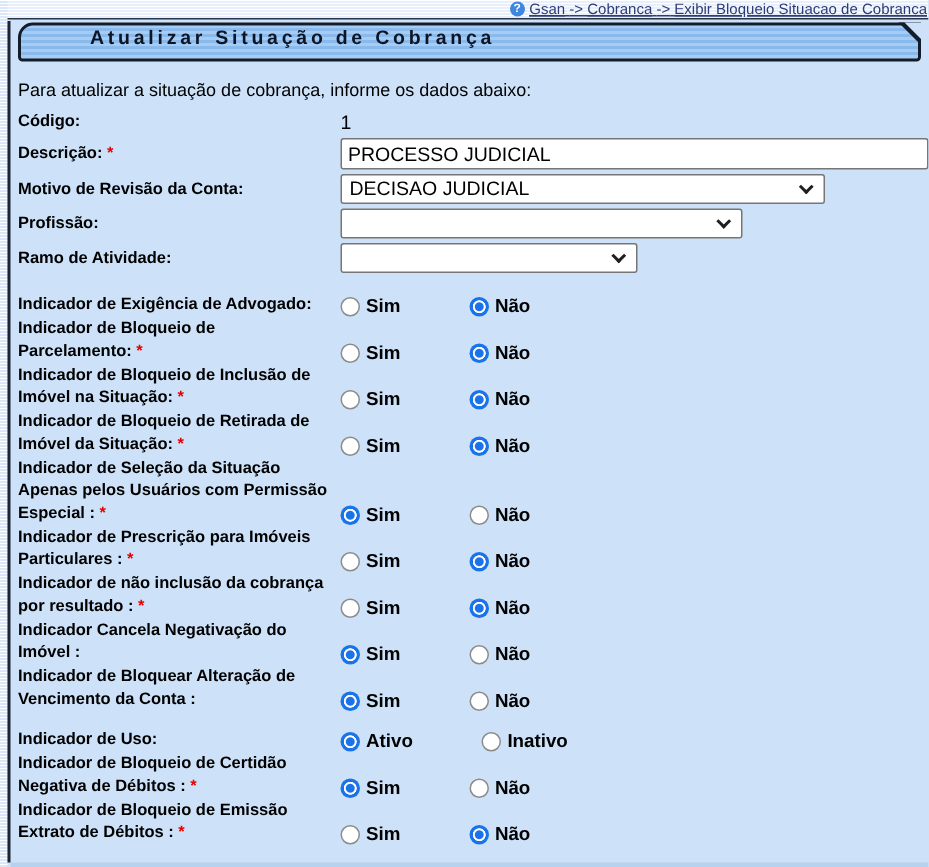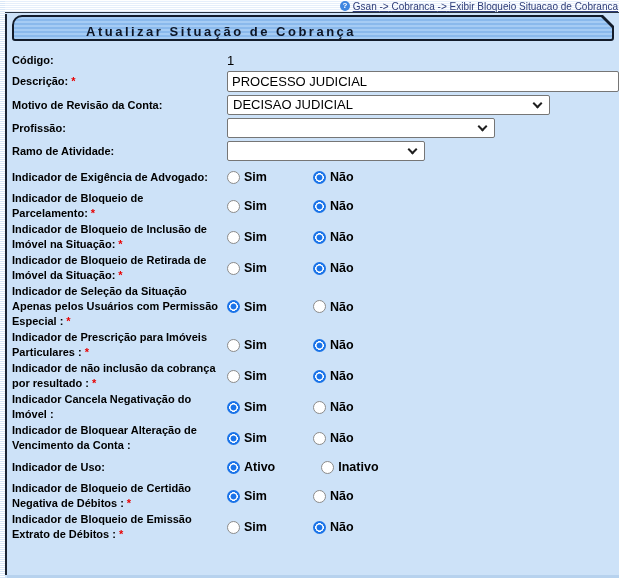--- a/index.html
+++ b/index.html
@@ -22,21 +22,21 @@
     gap:3px; padding-right:1px; font-size:10px; white-space:nowrap; }
   .help-icon { width:10px; height:10px; border-radius:50%; background:#3f86e0; color:#fff;
     font-size:8px; font-weight:bold; line-height:10px; text-align:center; flex-shrink:0; }
   .crumbs { color:#2d3b77; text-decoration:underline; }
   .crumbs a { color:#2d3b77; text-decoration:underline; cursor:pointer;text-align:right; }
 
   
   .header-box { position:relative; margin:2px 5px 0 12px; height:26px;
     background:repeating-linear-gradient(#a6ccf4 0 2px, #8ab9ec 2px 4px);
     border:2px solid #131c2b; border-radius:10px 0 3px 3px;
-    display:flex; align-items:flex-end; padding-left:72px; }
+    display:flex; align-items:flex-start; padding-left:46px; }
   .header-box::before { content:""; position:absolute; top:-2px; right:-2px;
     border-top:15px solid #131c2b; border-left:15px solid transparent; }
   .header-box::after  { content:""; position:absolute; top:-2px; right:-2px;
     border-top:11px solid #cde2f8; border-left:11px solid transparent; }
   .page-title { font-size:13px; font-weight:bold; letter-spacing:2.5px; color:#0c1526; }
 
   
   .form { padding:12px 0 0 12px; }
   .intro { font-size:12px; margin:0 0 7px 0; }
   .row { display:flex; align-items:center; margin-bottom:3px; }
@@ -44,21 +44,21 @@
   .req { color:#e80000; margin-left:3px; font-weight:bold; }
   .static-value { font-size:13px; }
   .text-input { width:456px; height:21px; border:1px solid #767676; border-radius:2px;
     font-family:"Liberation Sans", sans-serif; font-size:13px; padding:1px 4px; background:#fff; }
   .select { height:20px; background:#fff; border:1px solid #767676; border-radius:2px;
     position:relative; font-size:13px; line-height:18px; padding-left:5px; }
   .chevron-down-icon { position:absolute; right:8px; top:4px; width:7px; height:7px;
     border-right:2px solid #1f1f1f; border-bottom:2px solid #1f1f1f; transform:rotate(45deg); }
 
   
-  .radio-row { margin-bottom:1px; min-height:26px; }
+  .radio-row { margin-bottom:1px; min-height:26px;align-items:flex-end; }
   .opts { display:flex; align-items:center;gap:32px; }
   .opt { display:inline-flex; align-items:center; margin-right:14px; cursor:pointer; }
   .radio { width:13px; height:13px; border-radius:50%; background:#fff;
     border:1px solid #8b8b8b; margin-right:4px; flex-shrink:0; }
   .radio.checked { border:none;
     background:radial-gradient(circle, #1a73e8 0 2.6px, #ffffff 3.3px 4.1px, #1a73e8 4.5px 6.5px); }
   .optlabel { font-size:12.5px; font-weight:bold; }
 </style>
 </head>
 <body>
@@ -76,20 +76,21 @@
     <span>-&gt;</span>
     <a>Exibir Bloqueio Situacao de Cobranca</a>
   </span>
 </div>
 
 <div class="header-box">
   <span class="page-title">Atualizar Situação de Cobrança</span>
 </div>
 
 <div class="form">
+  <p class="intro">Para atualizar a situação de cobrança, informe os dados abaixo:</p>
 
   <div class="row">
     <div class="flabel"><span>Código:</span></div>
     <div class="static-value">1</div>
   </div>
 
   <div class="row">
     <div class="flabel"><span>Descrição:</span><span class="req">*</span></div>
     <input class="text-input" type="text" value="PROCESSO JUDICIAL" style="">
   </div>

